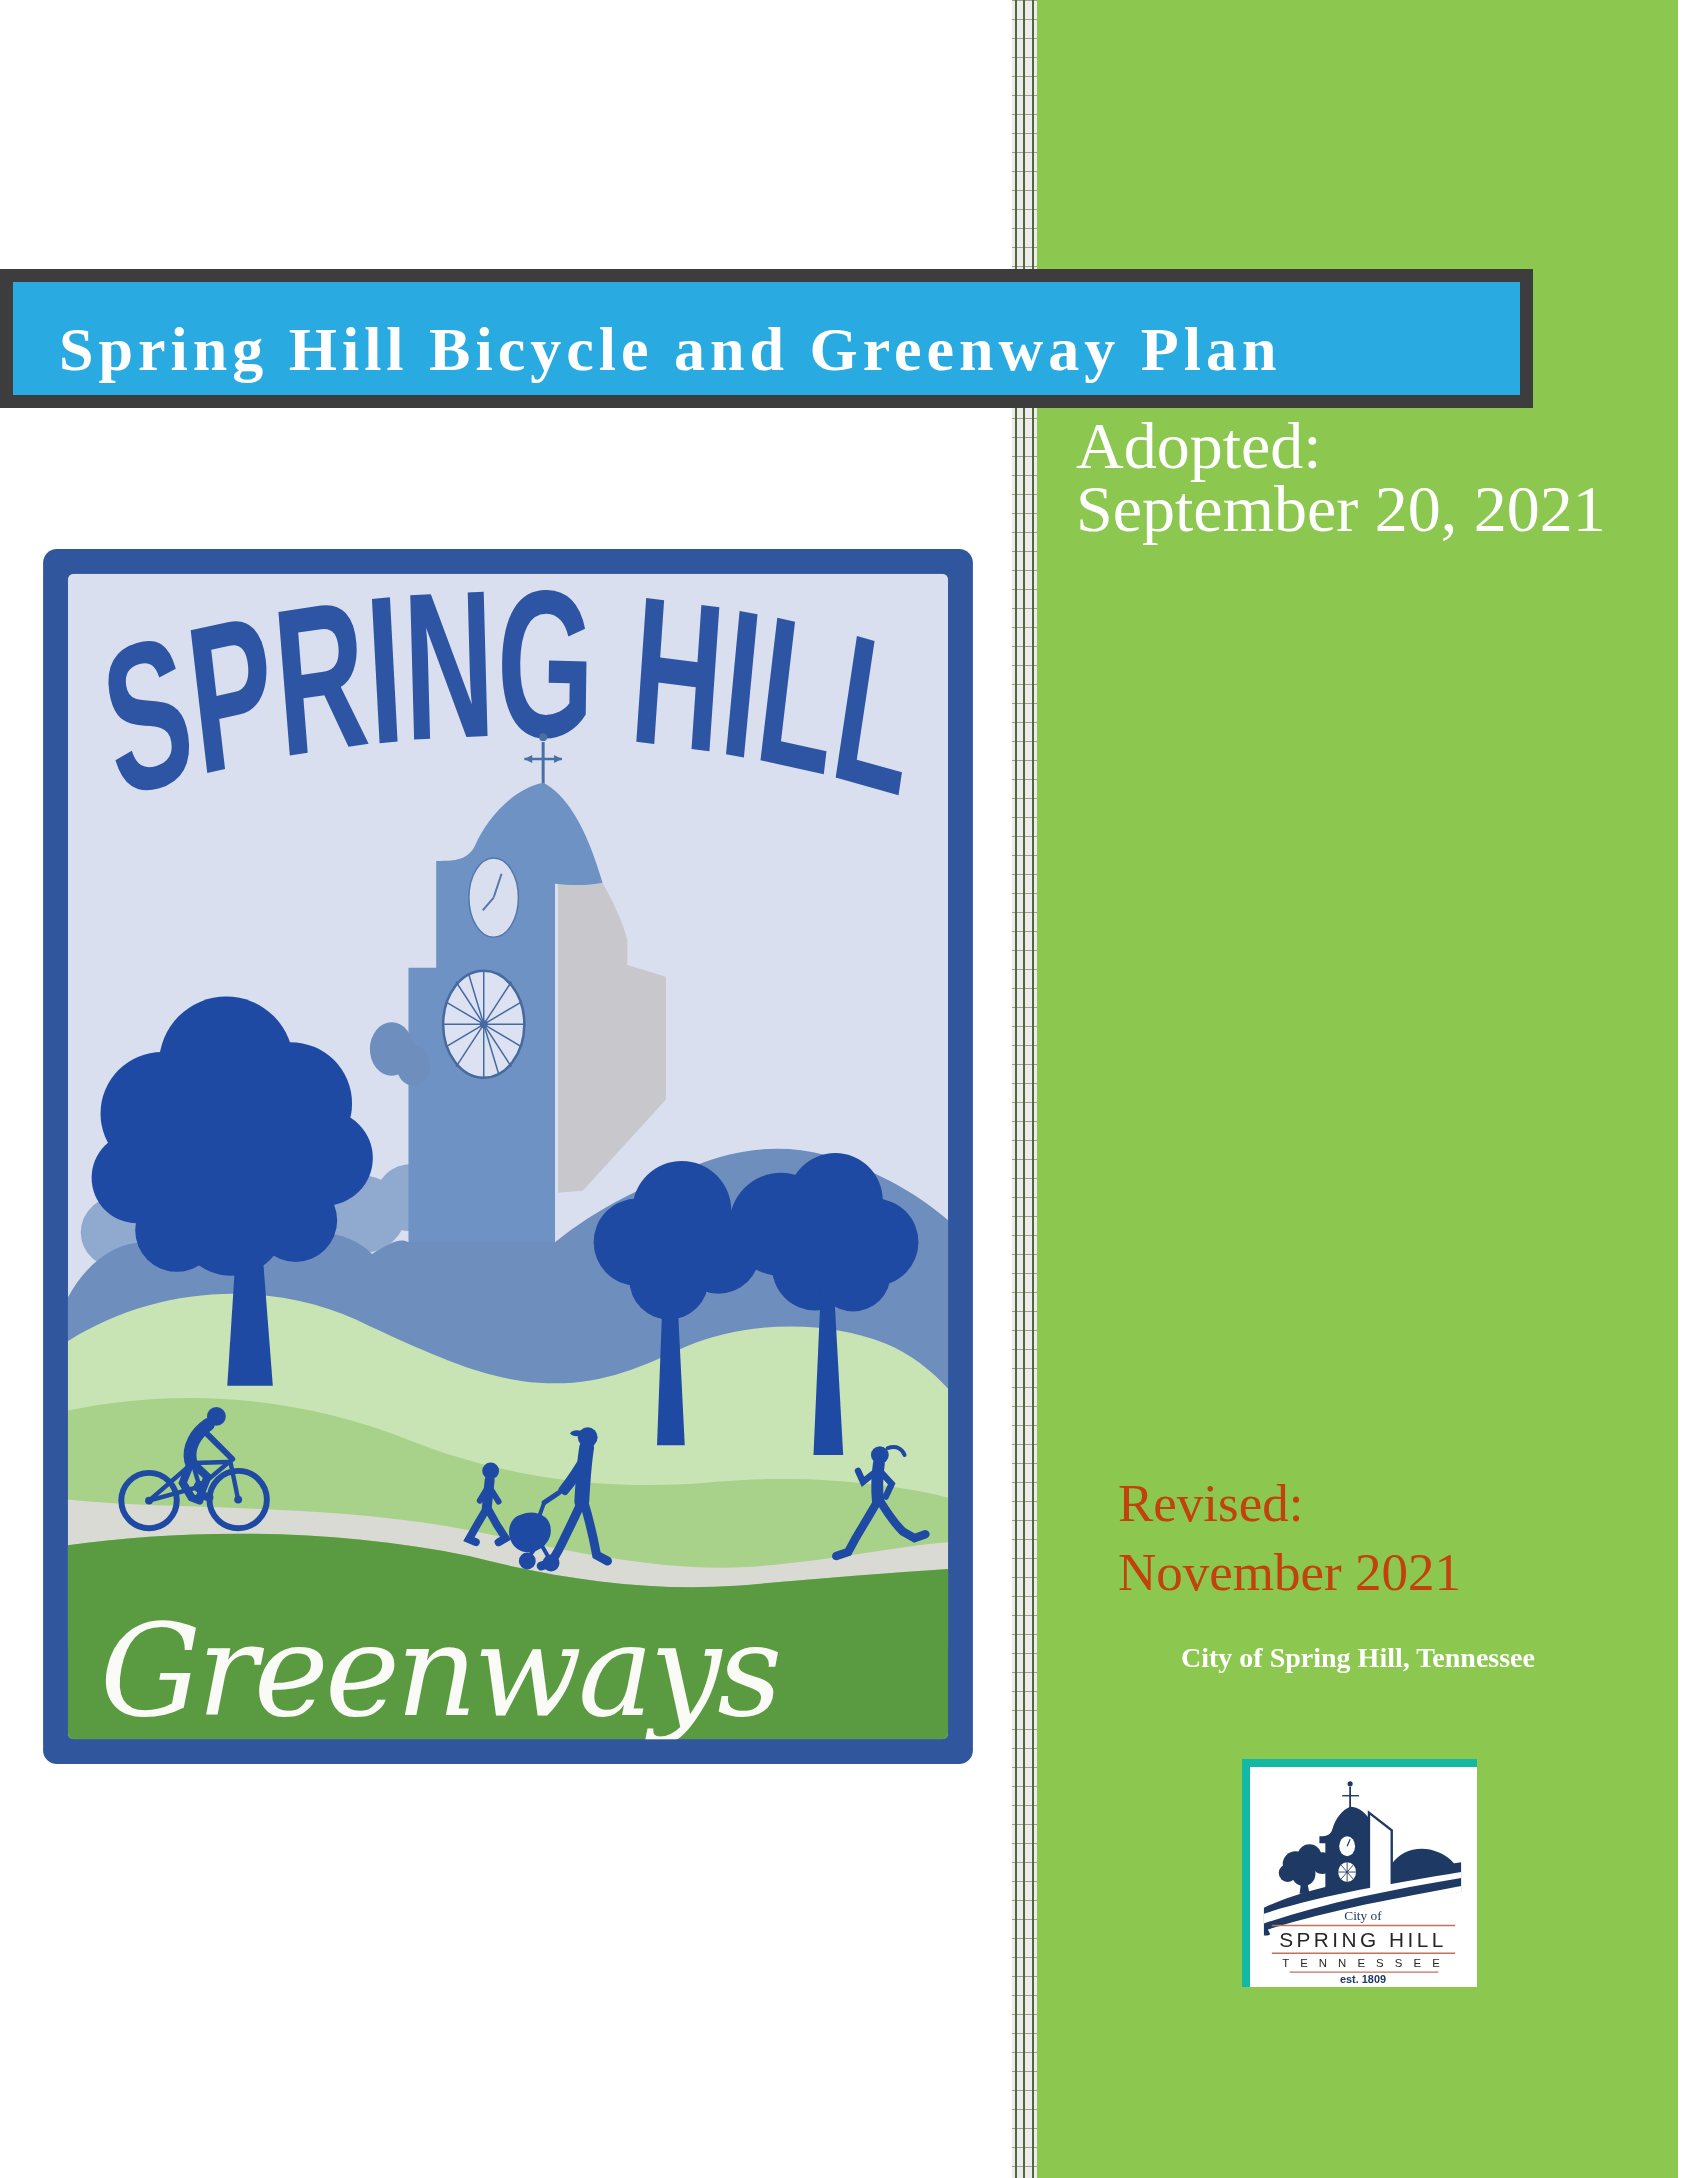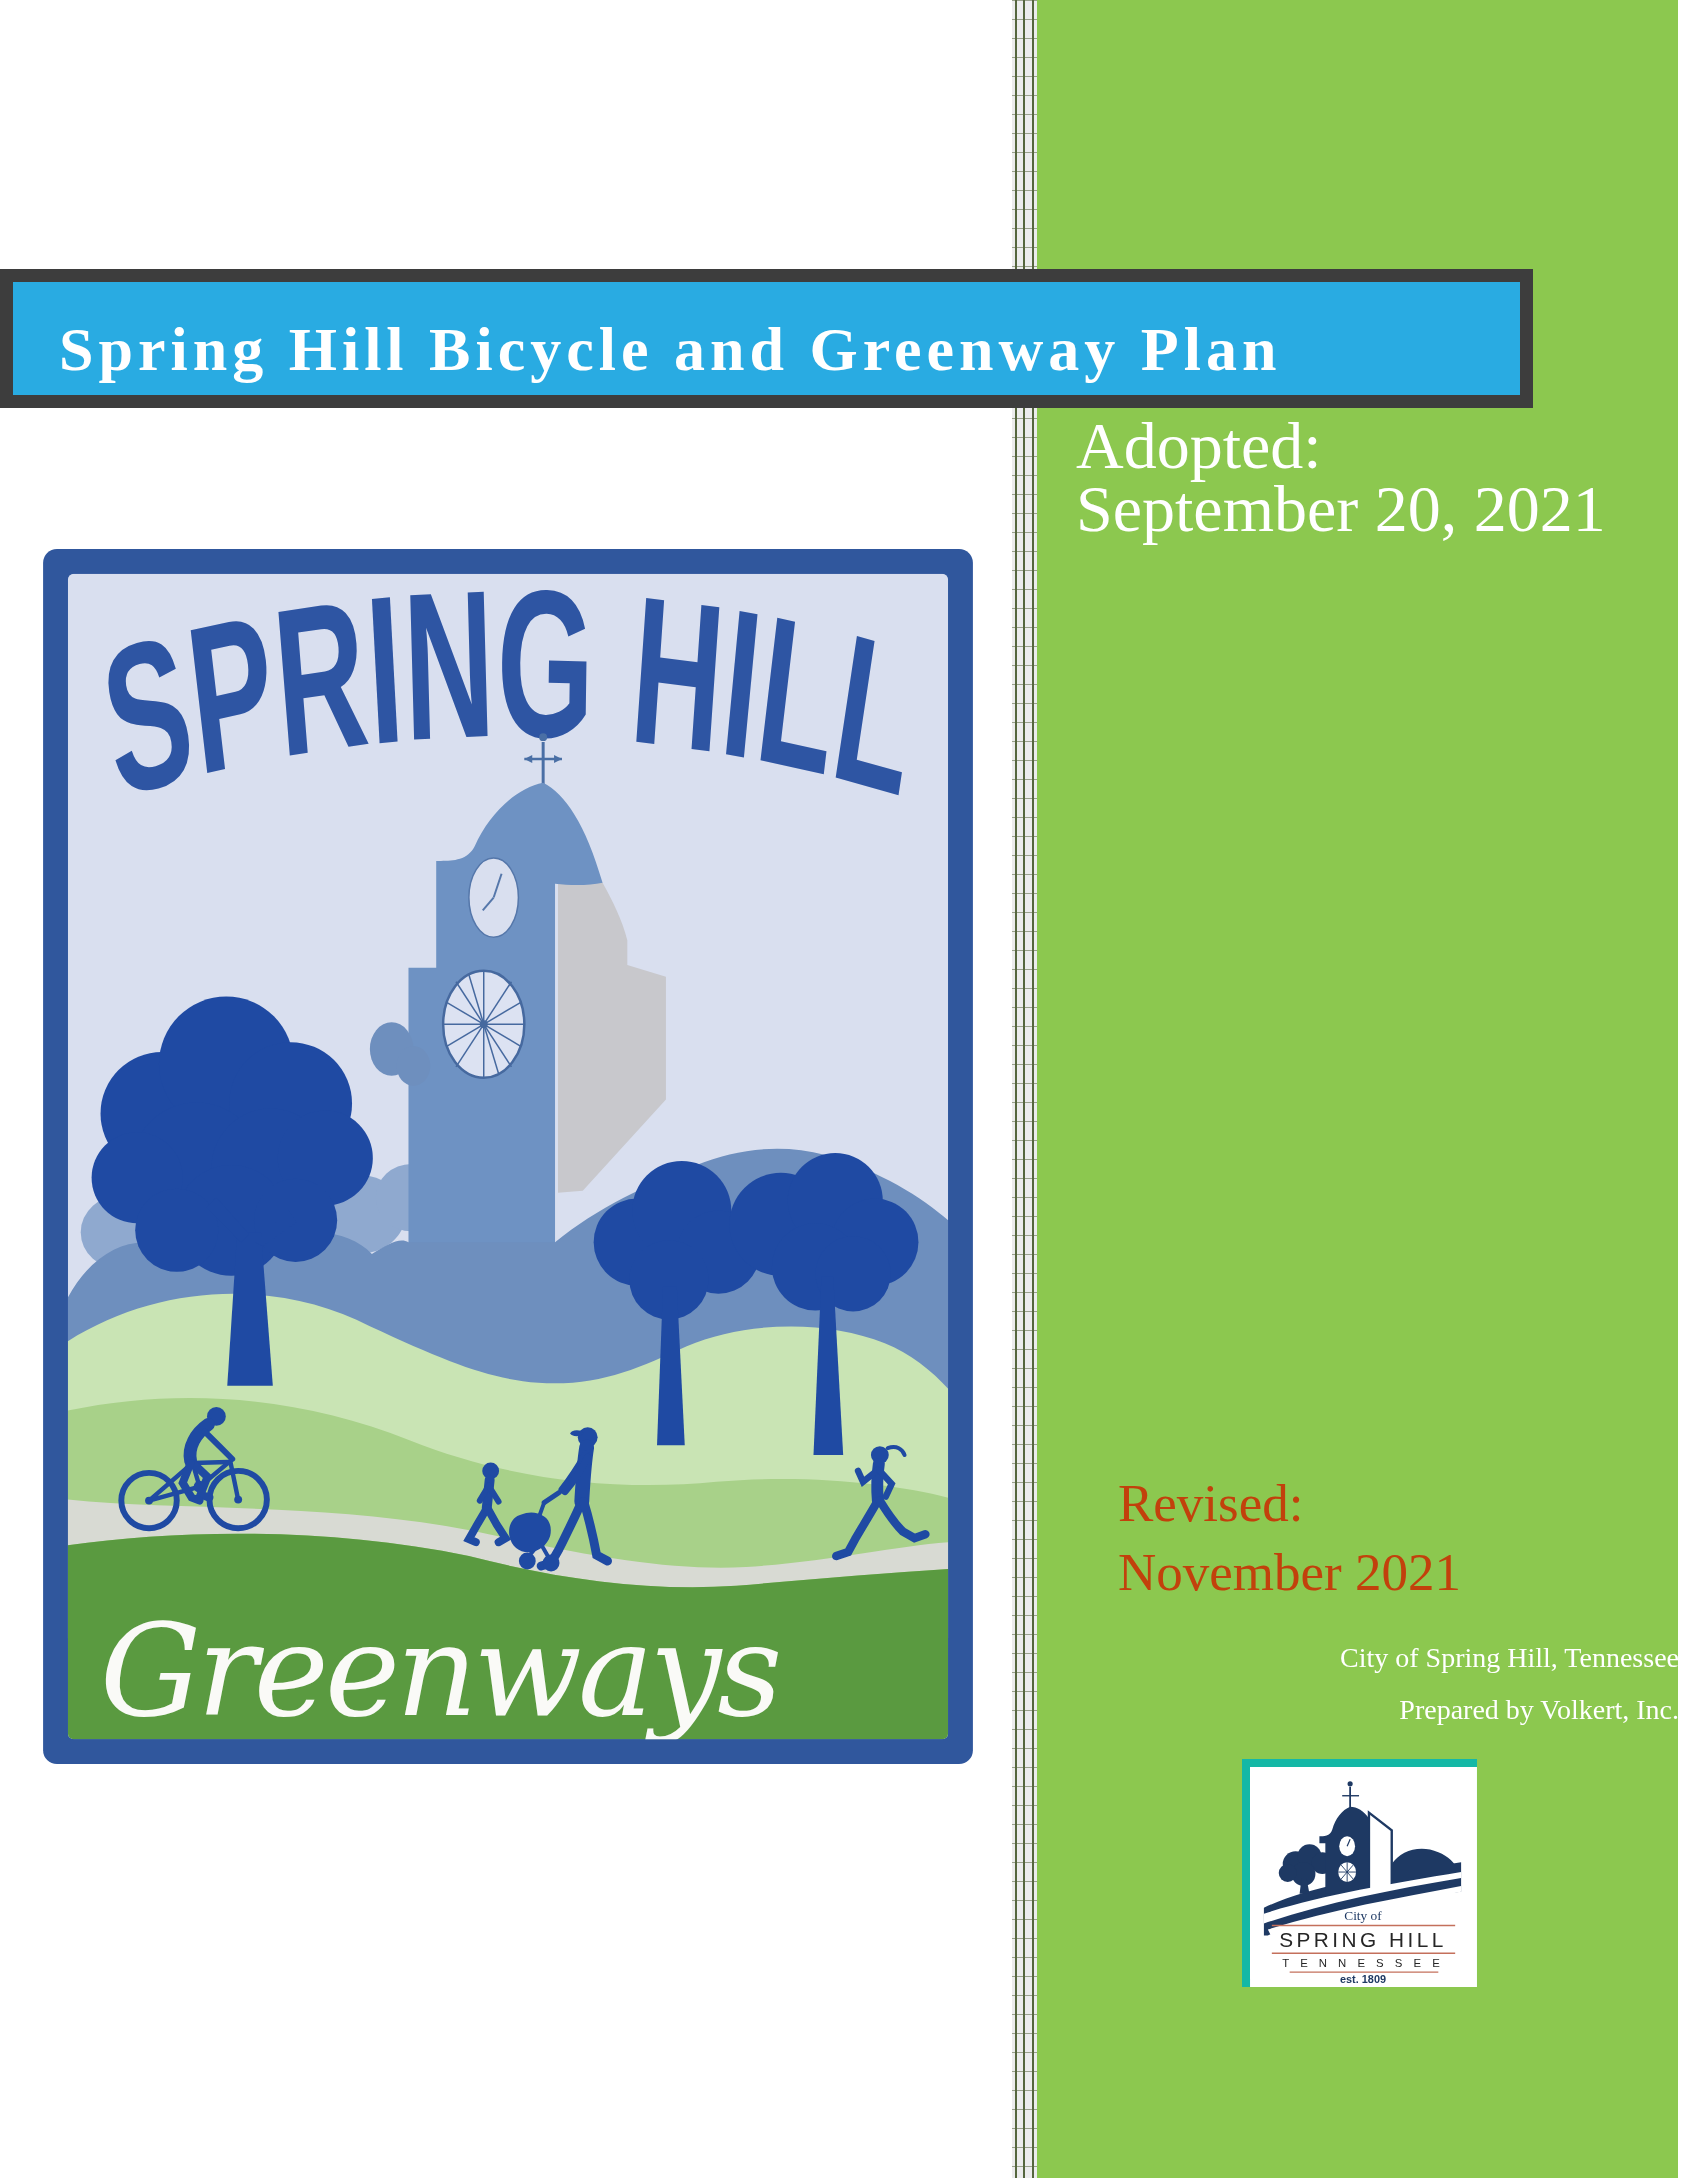--- a/index.html
+++ b/index.html
@@ -18,22 +18,22 @@
 
   
   .banner{position:absolute;left:0;top:269px;width:1533px;height:139px;box-sizing:border-box;
           background:#29ABE2;border:13px solid #3D3D3D;z-index:5;}
   .banner h1{margin:12px;padding:0 0 0 34px;font-size:62px;font-weight:bold;letter-spacing:5px;
              line-height:111px;color:#ffffff;white-space:nowrap;}
 
   
   .adopted{position:absolute;left:1076px;top:414px;color:#ffffff;font-size:66px;line-height:63px;z-index:6;}
   .revised{position:absolute;left:1118px;top:1469px;color:#c2410c;font-size:53px;line-height:69px;z-index:6;}
-  .credits{position:absolute;left:1037px;top:1641px;width:642px;text-align:right;color:#ffffff;
-           font-size:28px;line-height:34px;z-index:6;}
+  .credits{position:absolute;left:1037px;top:1641px;width:642px;text-align:center;color:#ffffff;
+           font-size:28px;line-height:34px;z-index:6;font-weight:bold;}
   .credits .line2{margin-top:18px;}
 
   
   .logo{position:absolute;left:1242px;top:1759px;width:235px;height:228px;box-sizing:border-box;
         background:#ffffff;border:8px solid #14b8a6;z-index:6;}
 
   
   .poster{position:absolute;left:43px;top:549px;width:930px;height:1215px;z-index:4;}
   svg text{user-select:none;}
 </style>
@@ -54,21 +54,20 @@
     <div>September 20, 2021</div>
   </div>
 
   <div class="revised">
     <div>Revised:</div>
     <div>November 2021</div>
   </div>
 
   <div class="credits">
     <div>City of Spring Hill, Tennessee</div>
-    <div class="line2">Prepared by Volkert, Inc.</div>
   </div>
 
   <div class="poster">
     <svg width="930" height="1215" viewBox="0 0 939 1227">
       <defs>
         <clipPath id="posterClip">
             <rect x="25" y="25" width="889" height="1177" rx="6"></rect>
           </clipPath>
         <path id="archPath" d="M103,252 Q649,126 1196,252"></path>
       </defs>

